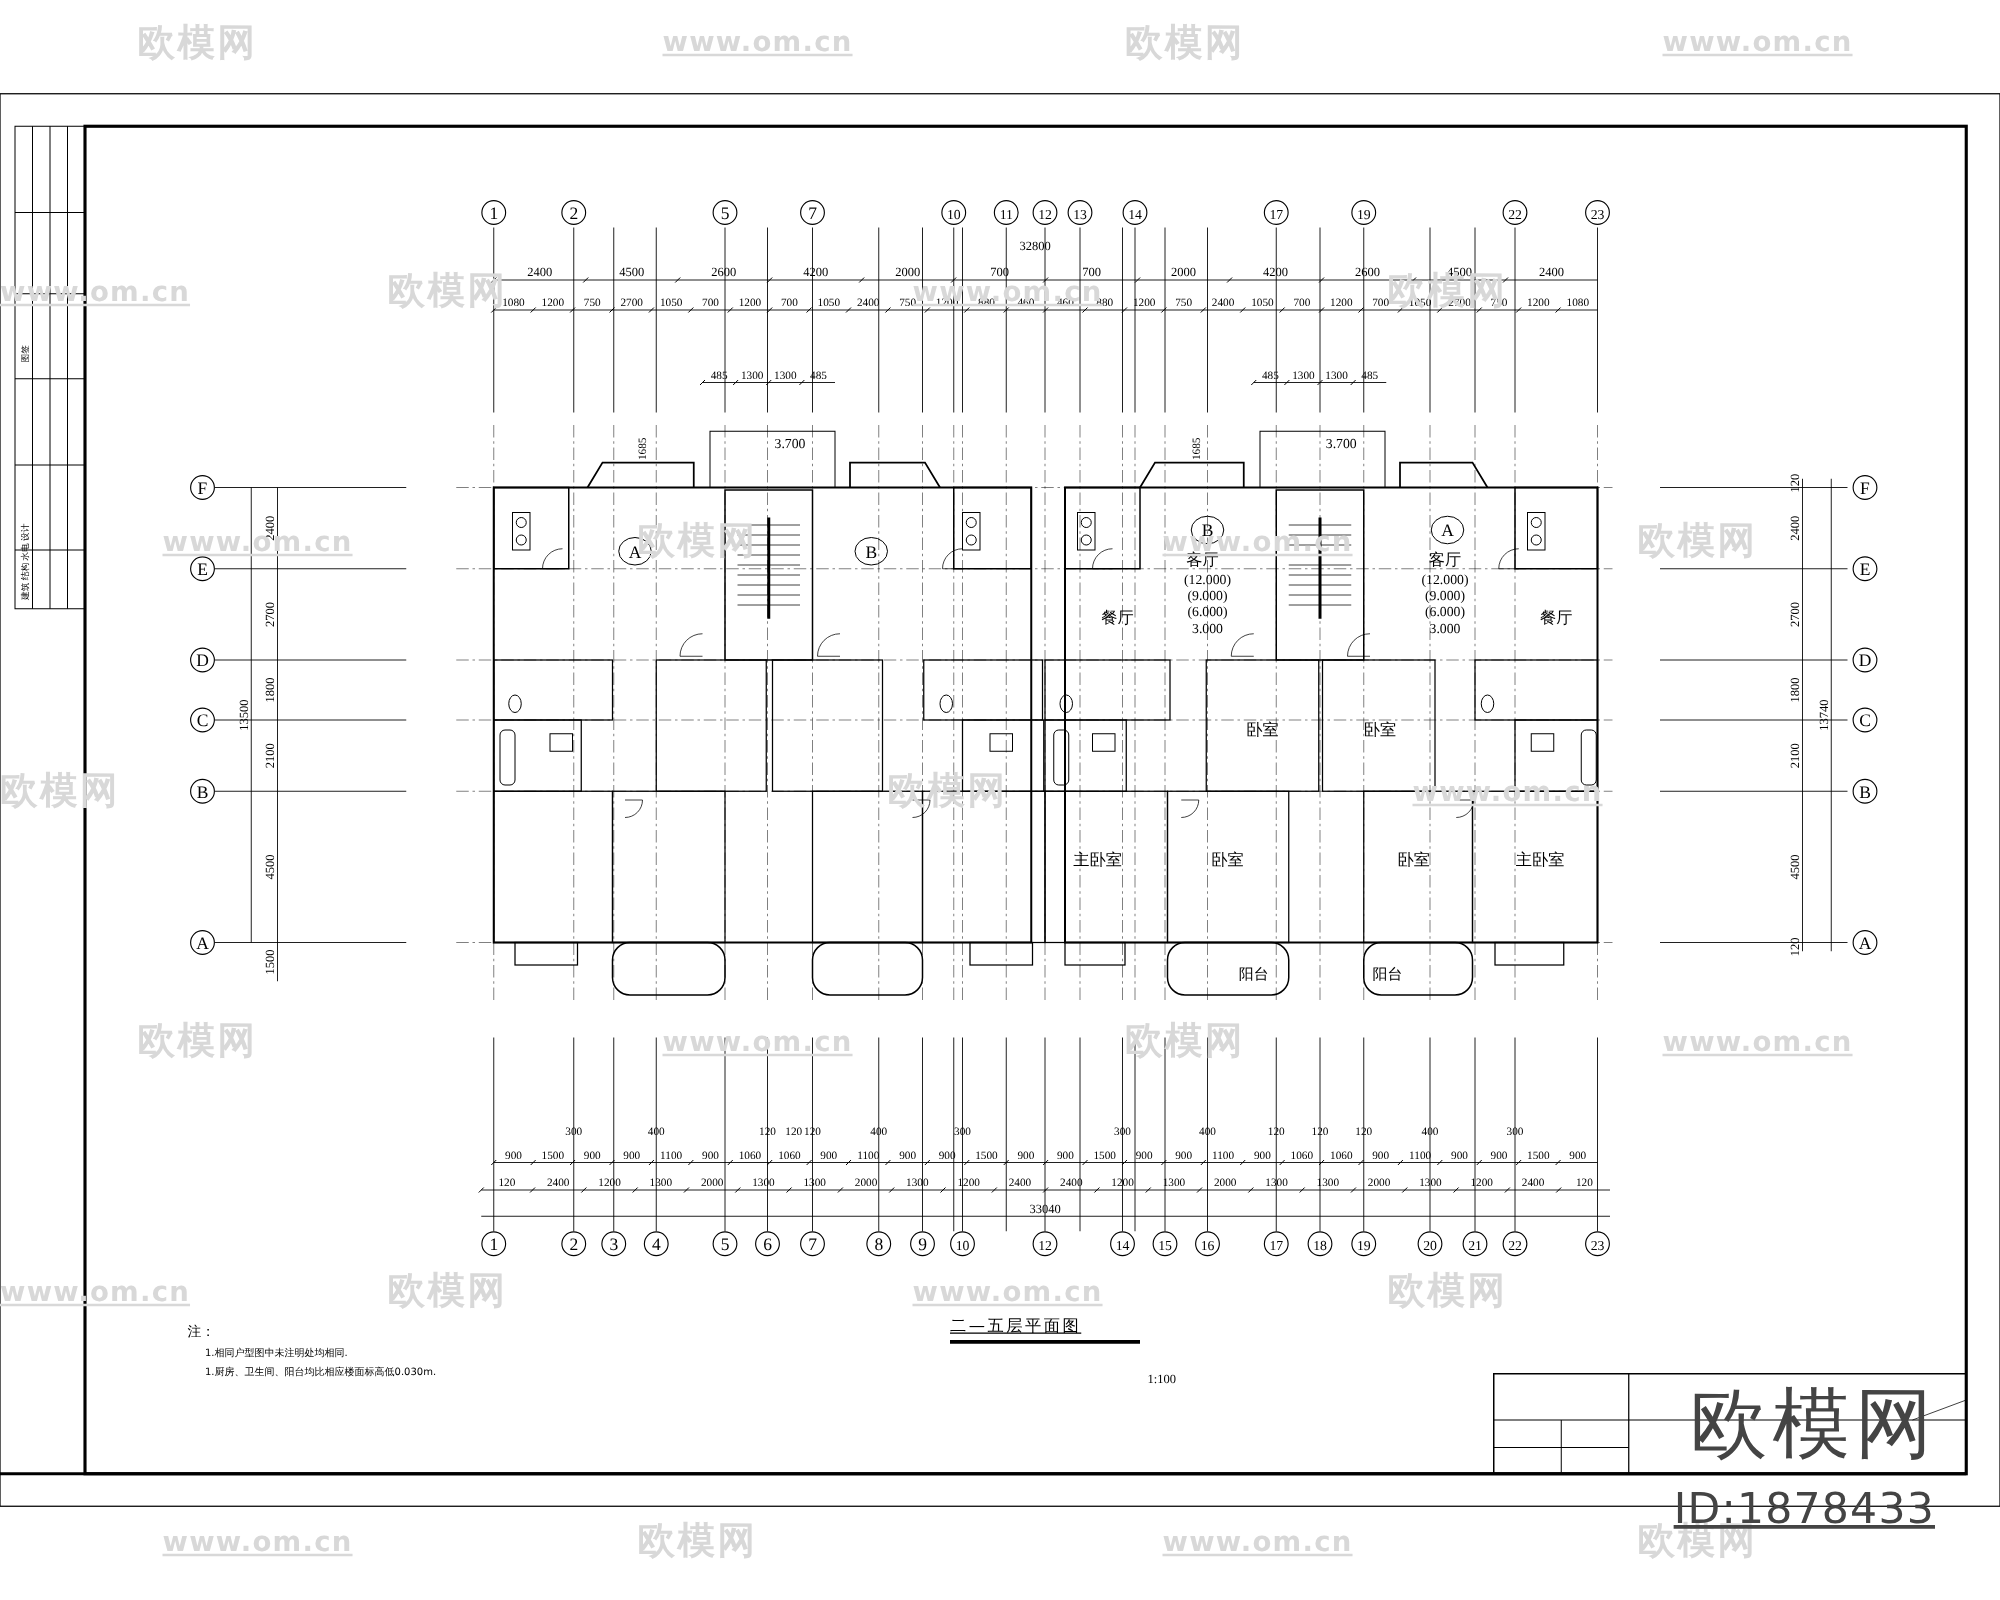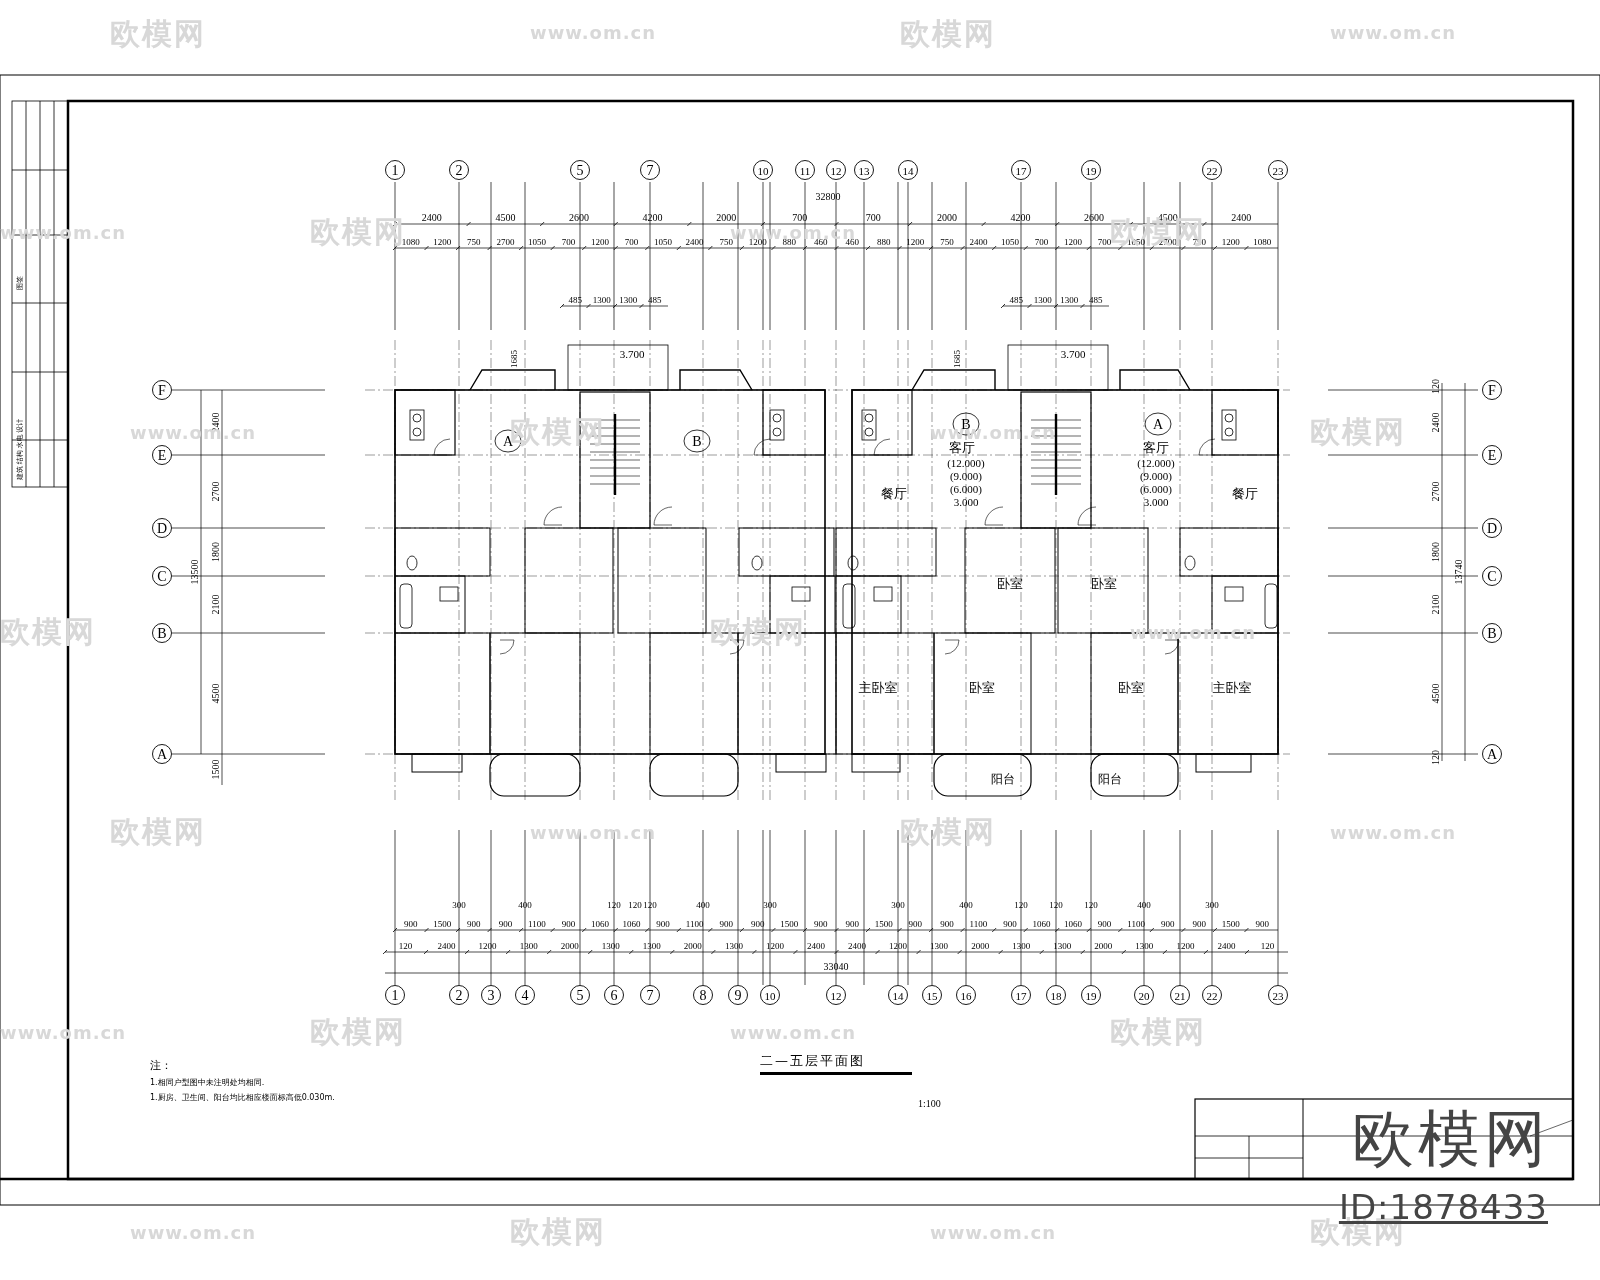--- a/index.html
+++ b/index.html
@@ -2,30 +2,30 @@
 <html><head>
 <meta charset="utf-8">
 <style>
   html, body { margin: 0; padding: 0; background: #ffffff; }
   body { width: 1600px; height: 1280px; position: relative; overflow: hidden;
          font-family: "Liberation Serif", "DejaVu Serif", serif; color: #000; }
   #canvas { position: absolute; left: 0; top: 0; width: 1600px; height: 1280px; }
   .wm { position: absolute; color: #d8d8d8; font-family: "DejaVu Sans", sans-serif;
         font-weight: bold; pointer-events: none; white-space: nowrap; }
   .wm-logo { font-size: 30px; letter-spacing: 2px; }
-  .wm-url { font-size: 18px; letter-spacing: 1px; }
+  .wm-url { font-size: 22px; letter-spacing: 1px; text-decoration: underline; }
   .brand { position: absolute; right: 50px; top: 1108px; font-family: "DejaVu Sans", sans-serif;
            color: #444; font-size: 62px; letter-spacing: 4px; line-height: 1; }
   .brand-id { position: absolute; right: 52px; top: 1190px; font-family: "DejaVu Sans", sans-serif;
               color: #444; font-size: 34px; letter-spacing: 1px; line-height: 1; text-decoration: underline; }
   svg text { font-family: "Liberation Serif", "DejaVu Serif", serif; }
   .notes { position: absolute; left: 150px; top: 1058px; font-family: "DejaVu Sans", sans-serif; }
   .notes .h { font-size: 11px; }
-  .notes .ln { font-size: 8px; margin-top: 4px; }
-  .title-block { position: absolute; left: 760px; top: 1052px; }
+  .notes .ln { font-size: 8px; margin-left: 14px; margin-top: 4px; }
+  .title-block { position: absolute; left: 760px; top: 1052px; text-decoration: underline; }
   .title-text { font-family: "DejaVu Sans", sans-serif; font-size: 13px; letter-spacing: 2px; }
   .title-bar { width: 152px; height: 3px; background: #000; margin-top: 2px; }
   .title-scale { position: absolute; left: 158px; top: 6px; font-size: 10px; margin-top: 40px; }
 </style>
 </head>
 <body>
 
 <svg id="canvas" viewBox="0 0 1600 1280" xmlns="http://www.w3.org/2000/svg">
 
   <rect x="0" y="75" width="1600" height="1130" fill="none" stroke="#000" stroke-width="1"></rect>

